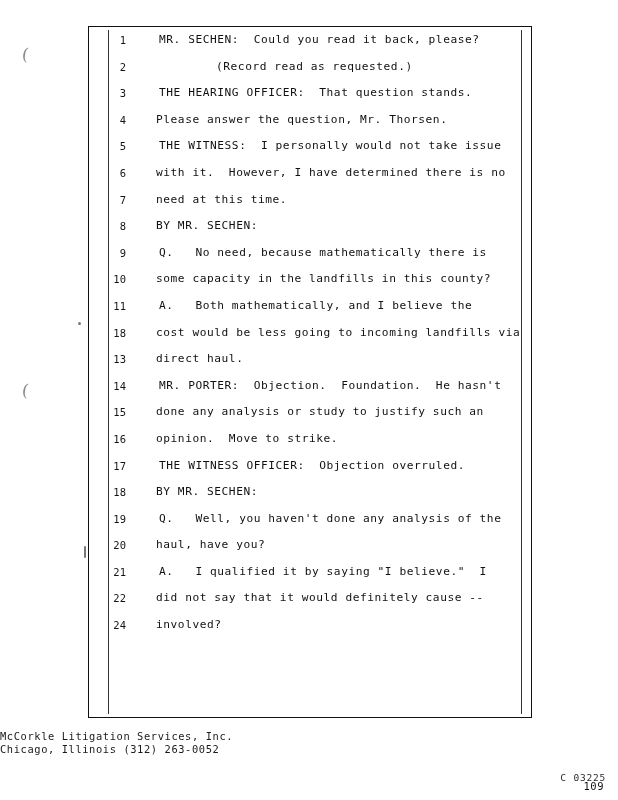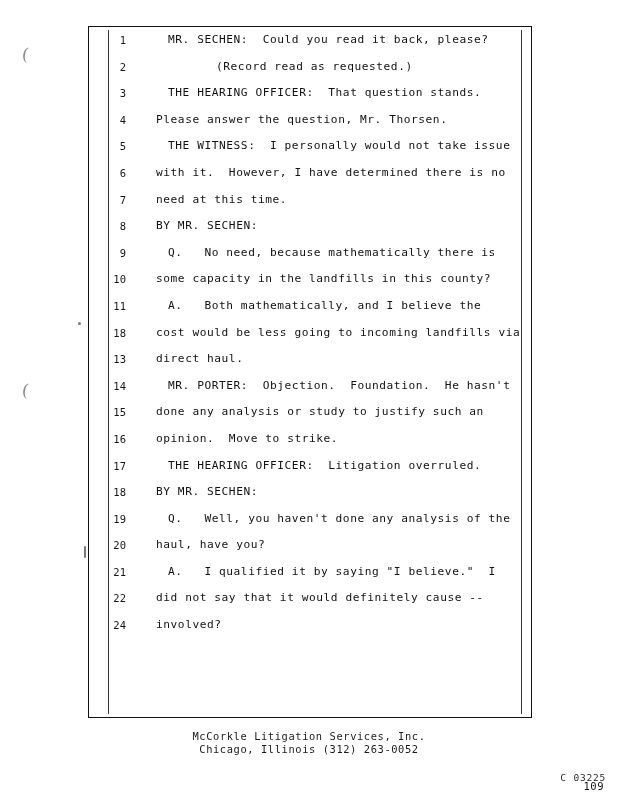--- a/index.html
+++ b/index.html
@@ -83,41 +83,40 @@
   .linetext {
     position: absolute;
     left: 68px;
     top: 3px;
     font-family: "DejaVu Sans Mono", monospace;
     font-size: 11.2px;
     letter-spacing: 0.55px;
     white-space: pre;
     color: #111;
   }
-  .linetext.indent1 { left: 80px; }
+  .linetext.indent1 { left: 71px; }
   .linetext.indent2 { left: 128px; }
 
   
   .page-number {
     position: absolute;
     right: 14px;
     bottom: 8px;
     font-family: "DejaVu Sans Mono", monospace;
     font-size: 10.5px;
     letter-spacing: 0.5px;
     color: #111;
   }
 
   
   .footer {
     position: absolute;
     left: 0;
     top: 730px;
     width: 618px;
-    text-align: center;
     font-family: "DejaVu Sans Mono", monospace;
     font-size: 10.4px;
     letter-spacing: 0.6px;
     line-height: 13px;
     color: #1a1a1a;
   }
 
   
   .bates {
     position: absolute;
@@ -220,21 +219,21 @@
       <div class="line">
         <span class="lineno">15</span>
         <span class="linetext ">done any analysis or study to justify such an</span>
       </div>
       <div class="line">
         <span class="lineno">16</span>
         <span class="linetext ">opinion.  Move to strike.</span>
       </div>
       <div class="line">
         <span class="lineno">17</span>
-        <span class="linetext indent1">THE HEARING OFFICER:  Litigation overruled.</span>
+        <span class="linetext indent1">THE WITNESS OFFICER:  Objection overruled.</span>
       </div>
       <div class="line">
         <span class="lineno">18</span>
         <span class="linetext ">BY MR. SECHEN:</span>
       </div>
       <div class="line">
         <span class="lineno">19</span>
         <span class="linetext indent1">Q.   Well, you haven't done any analysis of the</span>
       </div>
       <div class="line">

